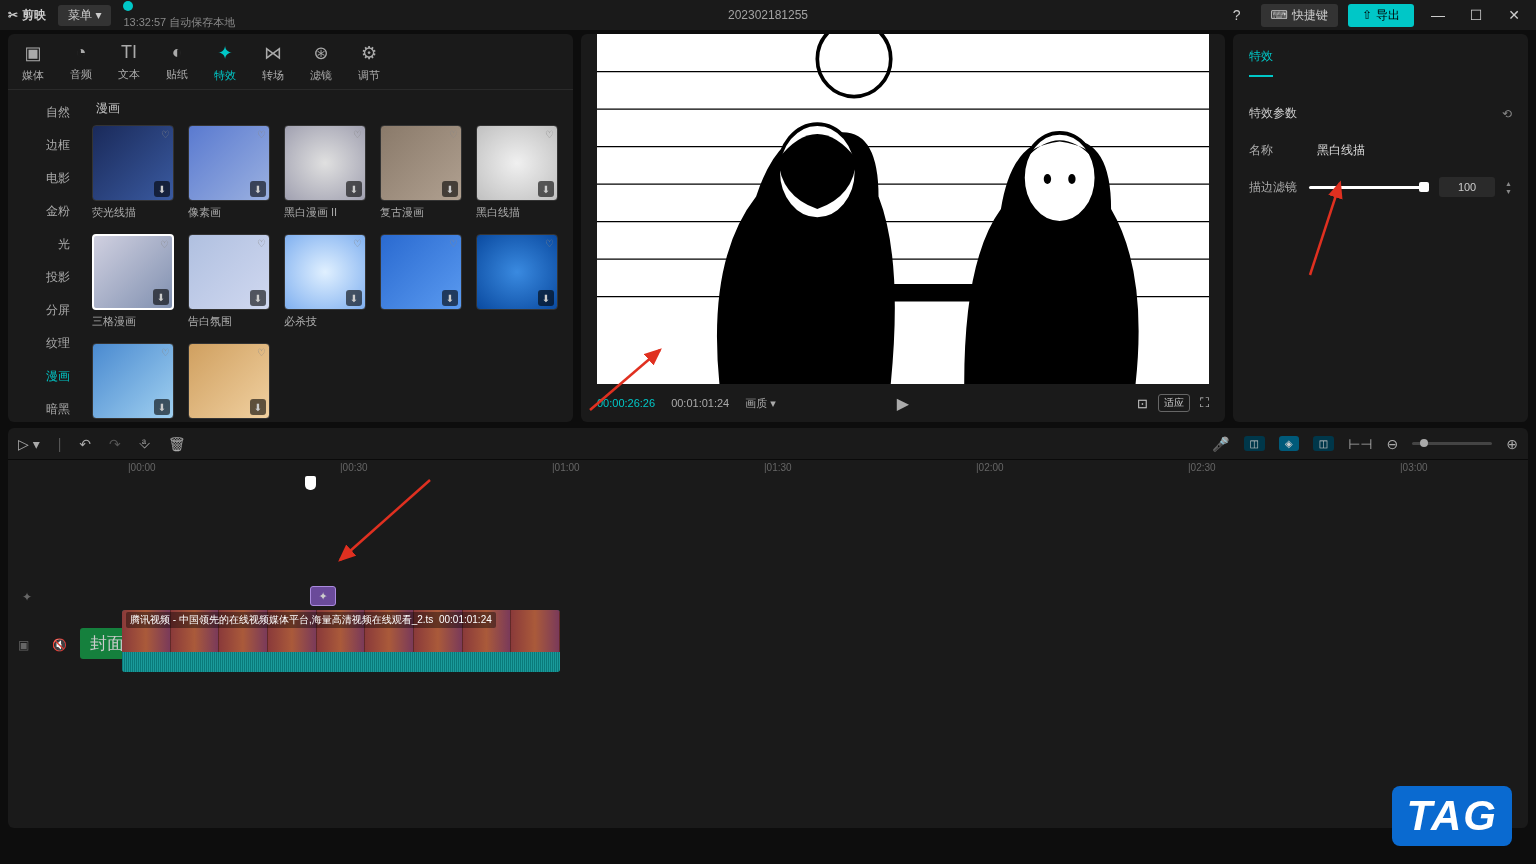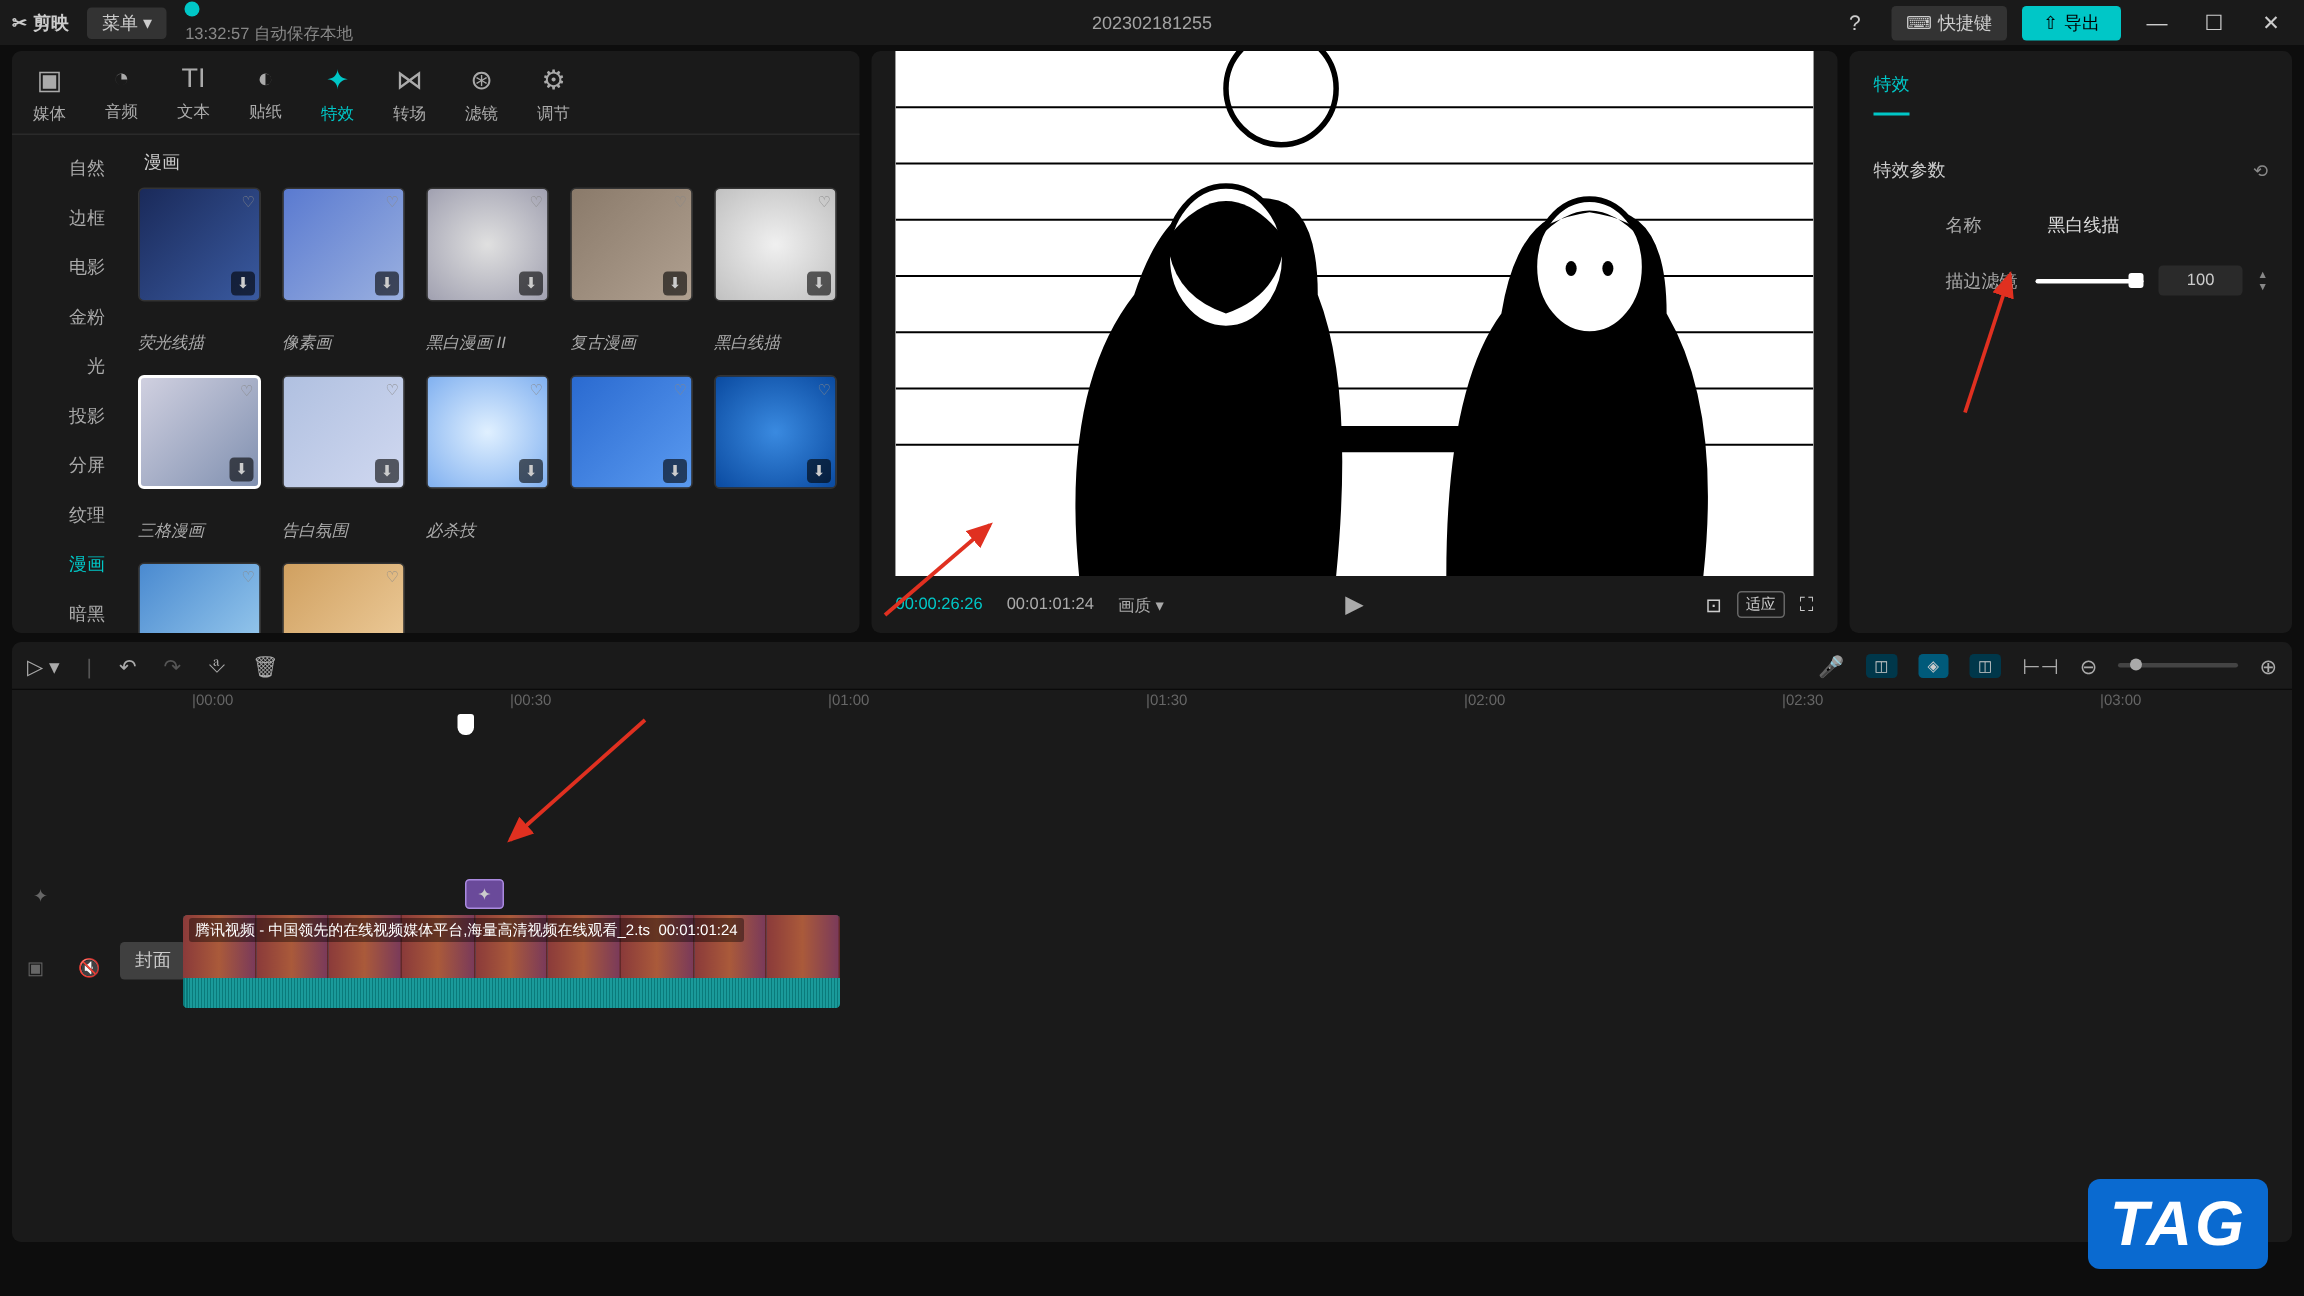--- a/index.html
+++ b/index.html
@@ -25,36 +25,36 @@
 .side-cat { padding: 8px 18px; font-size: 12px; color: #aaa; cursor: pointer; }
 .side-cat.active { color: #00c7c7; }
 .fx-area { flex: 1; padding: 8px 4px; overflow: hidden; }
 .fx-heading { font-size: 12px; color: #ccc; margin: 2px 0 8px 4px; }
 .fx-grid { display: flex; flex-wrap: wrap; gap: 14px 14px; }
 .fx-item { width: 82px; }
 .fx-thumb { width: 82px; height: 76px; background: linear-gradient(135deg,#4a5aa0,#7aa0d0); border-radius: 4px; position: relative; border: 1px solid #333; }
 .fx-thumb.sel { border: 2px solid #fff; }
 .fx-dl { position: absolute; right: 3px; bottom: 3px; width: 16px; height: 16px; background: rgba(0,0,0,0.6); border-radius: 3px; font-size: 10px; display: flex; align-items: center; justify-content: center; }
 .fx-heart { position: absolute; right: 3px; top: 3px; font-size: 10px; color: #888; }
-.fx-label { font-size: 11px; color: #aaa; margin-top: 20px; font-style: italic; }
+.fx-label { font-size: 11px; color: #aaa; margin-top: 4px; }
 .preview-panel { flex: 1; background: #1a1a1a; margin: 4px 4px 0 8px; border-radius: 6px; display: flex; flex-direction: column; }
 .preview-title { padding: 14px 16px 8px; font-size: 12px; }
 .preview-img { margin: 0 16px; flex: 1; background: #fff; position: relative; overflow: hidden; }
 .preview-controls { display: flex; align-items: center; padding: 10px 16px; font-size: 11px; gap: 16px; }
 .tc-cur { color: #00c7c7; }
 .tc-dur { color: #aaa; }
 .quality { color: #aaa; }
 .play-btn { position: absolute; left: 50%; transform: translateX(-50%); font-size: 16px; color: #aaa; }
 .pv-right { margin-left: auto; display: flex; gap: 10px; align-items: center; }
 .pv-box { border: 1px solid #666; padding: 1px 5px; border-radius: 3px; font-size: 10px; }
 .props-panel { width: 295px; background: #1a1a1a; margin: 4px 8px 0 4px; border-radius: 6px; padding: 14px 16px; font-size: 12px; }
 .props-tab { color: #00c7c7; border-bottom: 2px solid #00c7c7; padding-bottom: 10px; display: inline-block; }
 .props-sub { margin-top: 28px; display: flex; justify-content: space-between; align-items: center; }
 .props-row { display: flex; align-items: center; margin-top: 20px; gap: 18px; }
-.props-label { color: #aaa; width: 50px; margin-left: 48px; }
+.props-label { color: #aaa; width: 50px; }
 .props-val { color: #ddd; }
 .slider-wrap { display: flex; align-items: center; margin-top: 18px; gap: 10px; }
 .slider-track { flex: 1; height: 3px; background: #fff; position: relative; border-radius: 2px; }
 .slider-thumb { position: absolute; right: 0; top: -4px; width: 10px; height: 10px; background: #fff; border-radius: 2px; }
 .slider-input { width: 56px; background: #2a2a2a; border: none; color: #ccc; text-align: center; padding: 4px 2px; border-radius: 3px; font-size: 11px; }
 .spin { display: flex; flex-direction: column; font-size: 7px; gap: 1px; color: #888; }
 .timeline-bar { height: 32px; background: #1a1a1a; margin: 6px 8px 0; border-radius: 6px 6px 0 0; display: flex; align-items: center; padding: 0 10px; gap: 18px; border-bottom: 1px solid #0a0a0a; }
 .tl-tool { font-size: 14px; color: #aaa; cursor: pointer; }
 .tl-right { margin-left: auto; display: flex; gap: 14px; align-items: center; }
 .tl-chip { background: #00374a; padding: 2px 6px; border-radius: 3px; font-size: 10px; }
@@ -63,21 +63,21 @@
 .ruler-mark { position: absolute; top: 2px; }
 .tracks { position: relative; }
 .playhead { position: absolute; left: 302px; top: 0; bottom: 0; width: 1px; background: #fff; z-index: 5; }
 .playhead-head { position: absolute; top: -2px; left: -5px; width: 11px; height: 14px; background: #fff; border-radius: 2px 2px 5px 5px; }
 .fx-clip { position: absolute; left: 302px; top: 108px; width: 26px; height: 20px; background: #6a4a9a; border-radius: 3px; display: flex; align-items: center; justify-content: center; font-size: 11px; border: 1px solid #aa8adf; }
 .video-clip { position: absolute; left: 114px; top: 132px; width: 438px; height: 62px; background: #1a5a5a; border-radius: 3px; overflow: hidden; }
 .clip-title { position: absolute; top: 2px; left: 4px; font-size: 10px; color: #fff; background: rgba(0,0,0,0.4); padding: 1px 4px; border-radius: 2px; z-index: 2; }
 .clip-thumbs { display: flex; height: 42px; margin-top: 0; }
 .clip-th { flex: 1; background: linear-gradient(90deg,#8a3a3a,#aa5a3a,#7a3a5a); border-right: 1px solid rgba(0,0,0,0.3); }
 .clip-wave { height: 20px; background: repeating-linear-gradient(90deg,#0a7a7a 0,#0a7a7a 1px,#1a9a9a 1px,#1a9a9a 2px); }
-.cover-btn { position: absolute; left: 72px; top: 150px; background: #404040; padding: 4px 10px; border-radius: 3px; font-size: 12px; }
+.cover-btn { position: absolute; left: 72px; top: 150px; background: #15803d; padding: 4px 10px; border-radius: 3px; font-size: 17px; }
 .track-icon { position: absolute; left: 14px; font-size: 12px; color: #666; }
 .arrow { position: absolute; pointer-events: none; }
 .watermark { position: absolute; right: 24px; bottom: 18px; display: flex; align-items: center; gap: 10px; }
 .wm-tag { background: #0a6ad0; color: #fff; font-weight: bold; font-size: 42px; padding: 6px 14px; border-radius: 8px; font-style: italic; letter-spacing: 2px; }
 .wm-txt { display: flex; flex-direction: column; }
 .wm-cn { color: #f03020; font-size: 30px; font-weight: bold; }
 .wm-url { color: #0a8af0; font-size: 20px; font-style: italic; }
 .sketch { width: 100%; height: 100%; }
 </style>
 </head>

